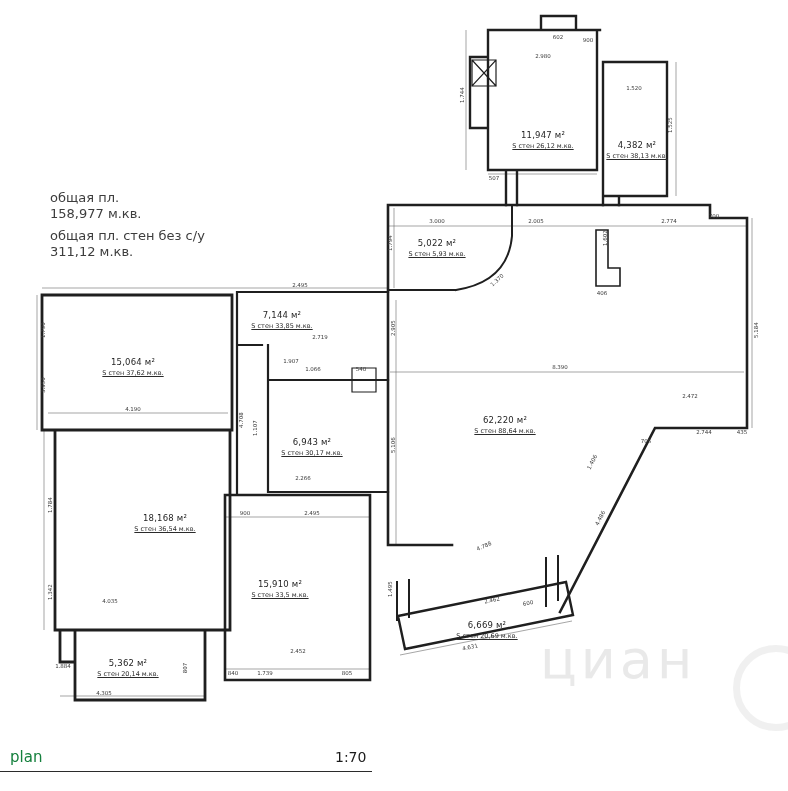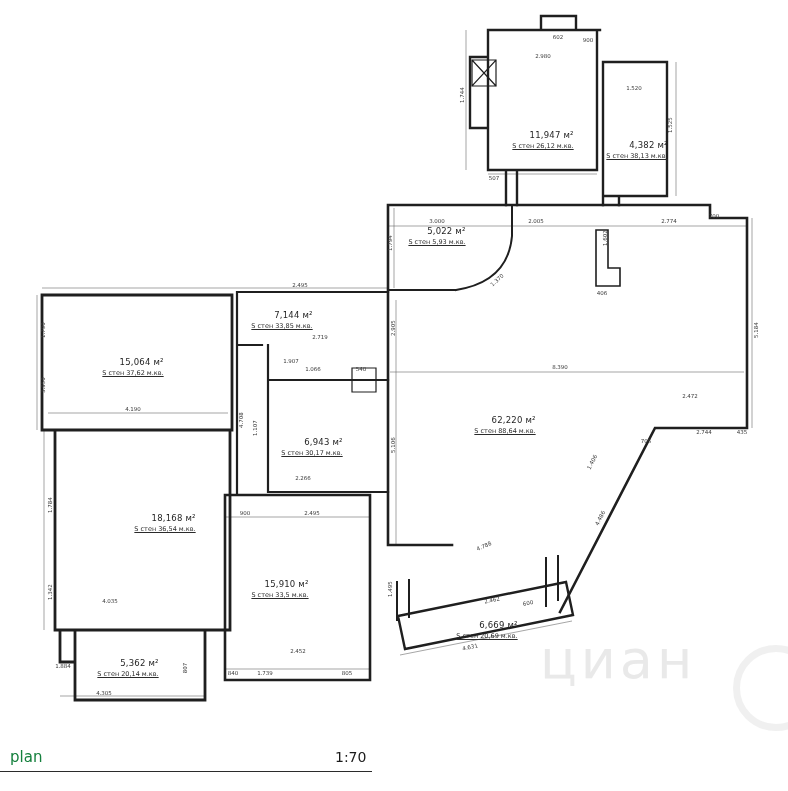--- a/index.html
+++ b/index.html
@@ -7,21 +7,21 @@
     position:relative;width:788px;height:791px;background:#ffffff;
     font-family:"DejaVu Sans",sans-serif;overflow:hidden;color:#222;
   }
   .plan-svg{position:absolute;left:0;top:0;}
   
   .summary{position:absolute;left:50px;top:190px;font-size:13px;color:#3d3d3d;line-height:1.2;}
   .summary .grp{margin-bottom:7px;}
   .summary div{white-space:nowrap;}
   
   .room-label{
-    position:absolute;transform:translate(-50%,-50%);text-align:right;
+    position:absolute;transform:translate(-50%,-50%);text-align:center;
     color:#1f1f1f;white-space:nowrap;pointer-events:none;
   }
   .room-area{font-size:8.5px;letter-spacing:.2px;}
   .room-walls{font-size:6.5px;text-decoration:underline;margin-top:2px;color:#2a2a2a;}
   
   .dim{
     position:absolute;font-size:5.5px;color:#3a3a3a;white-space:nowrap;
     display:inline-block;pointer-events:none;
   }
   
@@ -87,32 +87,40 @@
     <g stroke="#1f1f1f" stroke-width="2.6" fill="none" stroke-linecap="square">
       <path d="M225,495 L370,495 L370,680 L225,680 Z"></path>
     </g>
 
     <g stroke="#1f1f1f" stroke-width="2.4" fill="none" stroke-linecap="square">
       <path d="M398,616 L566,582 L573,615 L405,649 Z"></path>
     </g>
   </svg>
 
   <div class="summary">
+    <div class="grp">
+      <div>общая пл.</div>
+      <div>158,977 м.кв.</div>
+    </div>
+    <div class="grp">
+      <div>общая пл. стен без с/у</div>
+      <div>311,12 м.кв.</div>
+    </div>
   </div>
 
   <div>
       <div class="room-label" style="left: 543px; top: 140px;">
         <div class="room-area">11,947 м²</div>
         <div class="room-walls">S стен 26,12 м.кв.</div>
       </div>
       <div class="room-label" style="left: 637px; top: 138px; margin-top: 12px;">
         <div class="room-area">4,382 м²</div>
         <div class="room-walls">S стен 38,13 м.кв.</div>
       </div>
-      <div class="room-label" style="left: 437px; top: 236px;">
+      <div class="room-label" style="left: 437px; top: 248px;">
         <div class="room-area">5,022 м²</div>
         <div class="room-walls">S стен 5,93 м.кв.</div>
       </div>
       <div class="room-label" style="left: 282px; top: 320px;">
         <div class="room-area">7,144 м²</div>
         <div class="room-walls">S стен 33,85 м.кв.</div>
       </div>
       <div class="room-label" style="left: 133px; top: 367px;">
         <div class="room-area">15,064 м²</div>
         <div class="room-walls">S стен 37,62 м.кв.</div>

